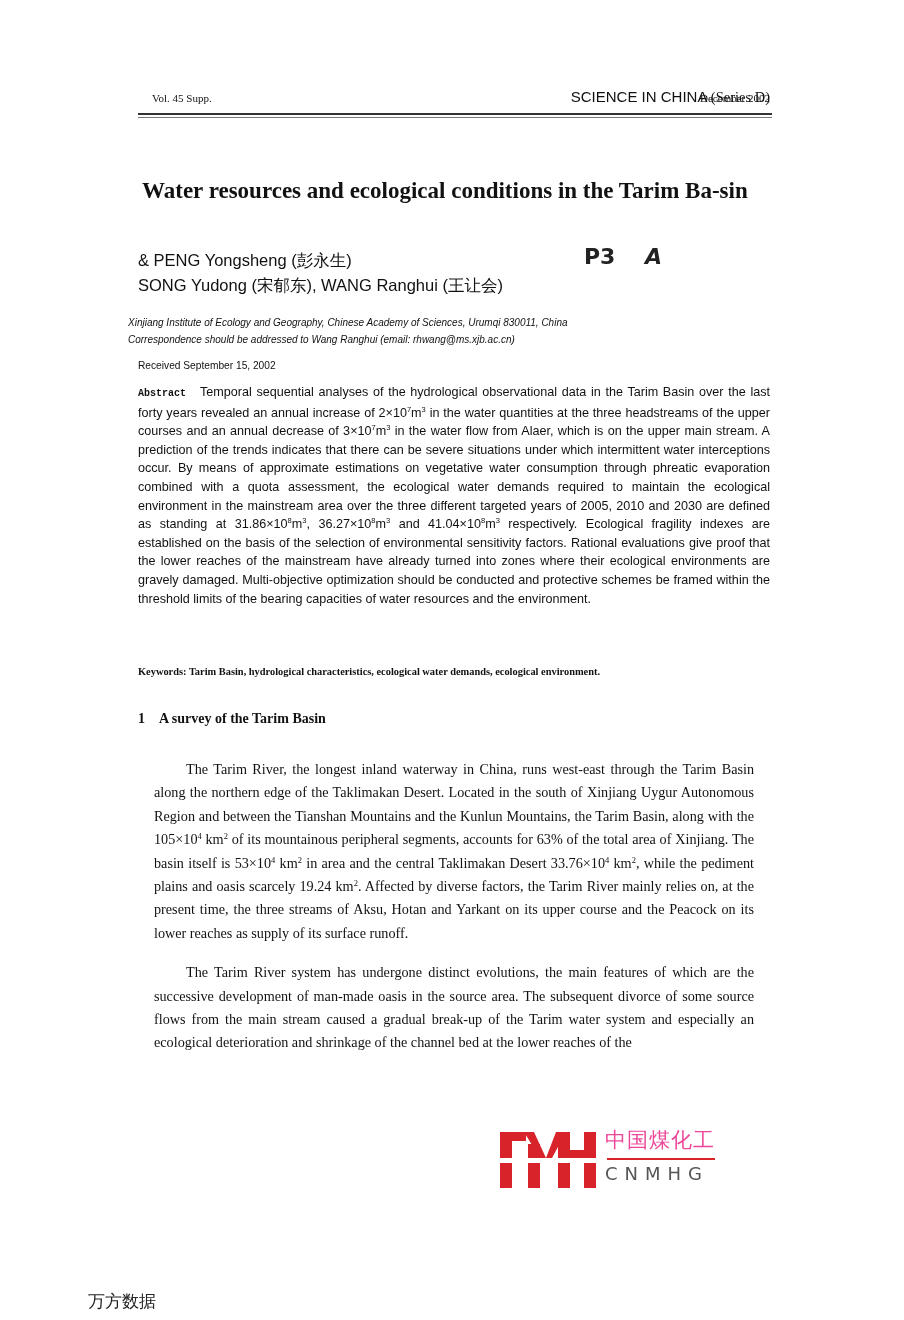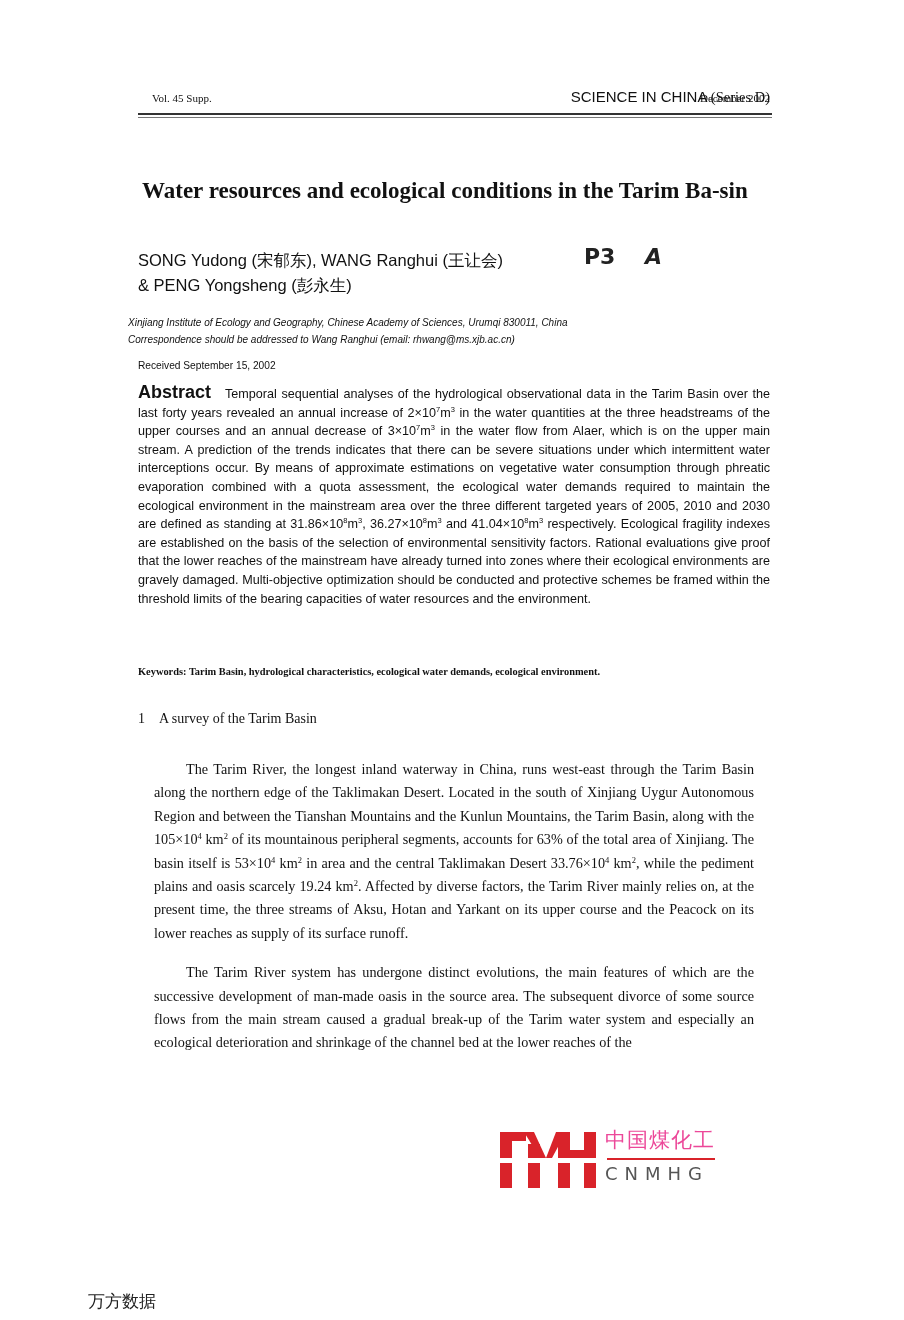--- a/index.html
+++ b/index.html
@@ -18,26 +18,26 @@
     .title { position: absolute; left: 138px; top: 172px; width: 640px; font-size: 23px; font-weight: bold; line-height: 29px; }
     .authors { position: absolute; left: 138px; top: 248px; width: 520px; font-size: 16.5px; line-height: 25px; }
     .handwriting { position: absolute; top: 244px; font-family: "DejaVu Sans", sans-serif; font-size: 22px; font-weight: 700; color: #222; }
     .hw-p3 { left: 584px; }
     .hw-a { left: 645px; font-style: italic; }
 
     .affil { position: absolute; left: 128px; top: 314px; width: 640px; font-size: 10px; line-height: 17px; font-style: italic; }
     .received { position: absolute; left: 138px; top: 360px; font-size: 10.2px; }
 
     .abstract { position: absolute; left: 138px; top: 383px; width: 632px; font-size: 12.6px; line-height: 18.6px; text-align: justify; }
-    .abstract .label { font-family: Liberation Sans, sans-serif; font-weight: bold; font-size: 18px; margin-right: 14px; }
+    .abstract .label { font-family: Liberation Mono, monospace; font-weight: bold; font-size: 10px; margin-right: 14px; }
     sup { font-size: 0.6em; line-height: 0; vertical-align: 0.6em; }
 
     .keywords { position: absolute; left: 138px; top: 666px; width: 640px; font-size: 10.4px; font-weight: bold; }
 
-    .section-head { position: absolute; left: 138px; top: 711px; font-size: 14px; font-weight: normal; }
+    .section-head { position: absolute; left: 138px; top: 711px; font-size: 14px; font-weight: bold; }
     .section-head .num { margin-right: 14px; }
 
     .body-text { position: absolute; left: 138px; top: 742px; width: 632px; font-size: 14.2px; line-height: 23.4px; text-align: justify; }
     .body-text p { margin: 16px; text-indent: 32px; }
 
     .logo { position: absolute; left: 500px; top: 1126px; width: 220px; height: 66px; }
     .logo svg { position: absolute; left: 0; top: 0; }
     .logo-cn { position: absolute; left: 105px; top: 0px; font-family: "DejaVu Sans", sans-serif; font-size: 21px; color: #ec4899; letter-spacing: 1px; text-align: center; }
     .logo-line { position: absolute; left: 107px; top: 32px; width: 108px; height: 2px; background: #d9232a; }
     .logo-en { position: absolute; left: 105px; top: 37px; font-family: "DejaVu Sans", sans-serif; font-size: 18px; color: #555; letter-spacing: 7px; }
@@ -56,22 +56,22 @@
       <span class="series">(Series D)</span>
     </div>
     <span class="rh-right serif">December 2002</span>
   </div>
   <div class="rule-thick"></div>
   <div class="rule-thin"></div>
 
   <h1 class="title serif" style="margin:4px">Water resources and ecological conditions in the Tarim Ba-sin</h1>
 
   <div class="authors sans">
+    <div>&amp; PENG Yongsheng (彭永生)</div>
     <div>SONG Yudong (宋郁东), WANG Ranghui (王让会)</div>
-    <div>&amp; PENG Yongsheng (彭永生)</div>
   </div>
   <span class="handwriting hw-p3">P3</span>
   <span class="handwriting hw-a">A</span>
 
   <div class="affil sans">
     <div>Xinjiang Institute of Ecology and Geography, Chinese Academy of Sciences, Urumqi 830011, China</div>
     <div>Correspondence should be addressed to Wang Ranghui (email: rhwang@ms.xjb.ac.cn)</div>
   </div>
   <div class="received sans">Received September 15, 2002</div>
 

